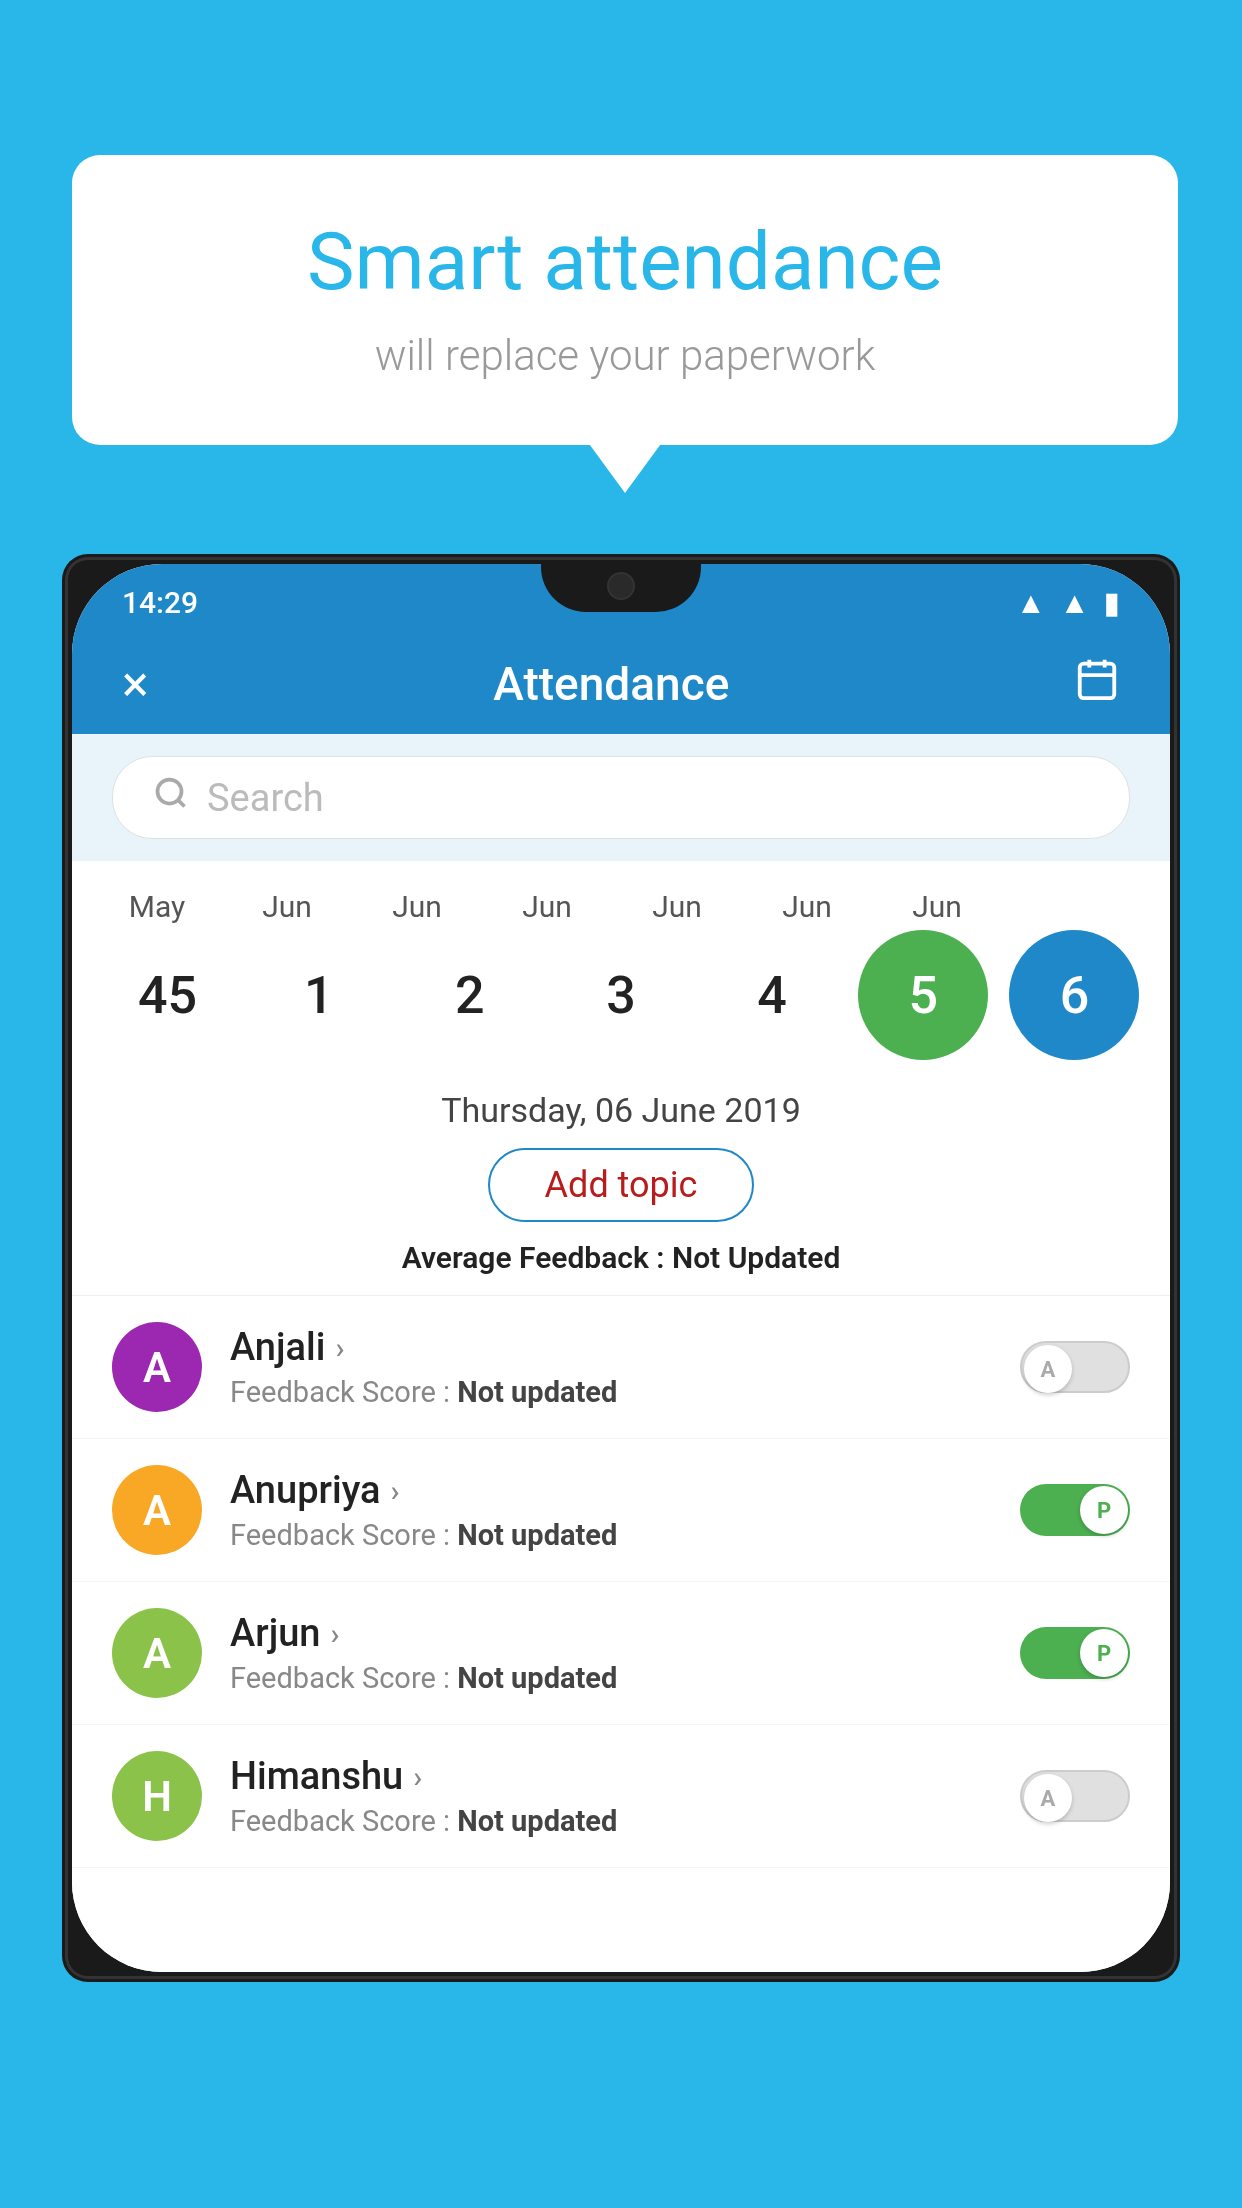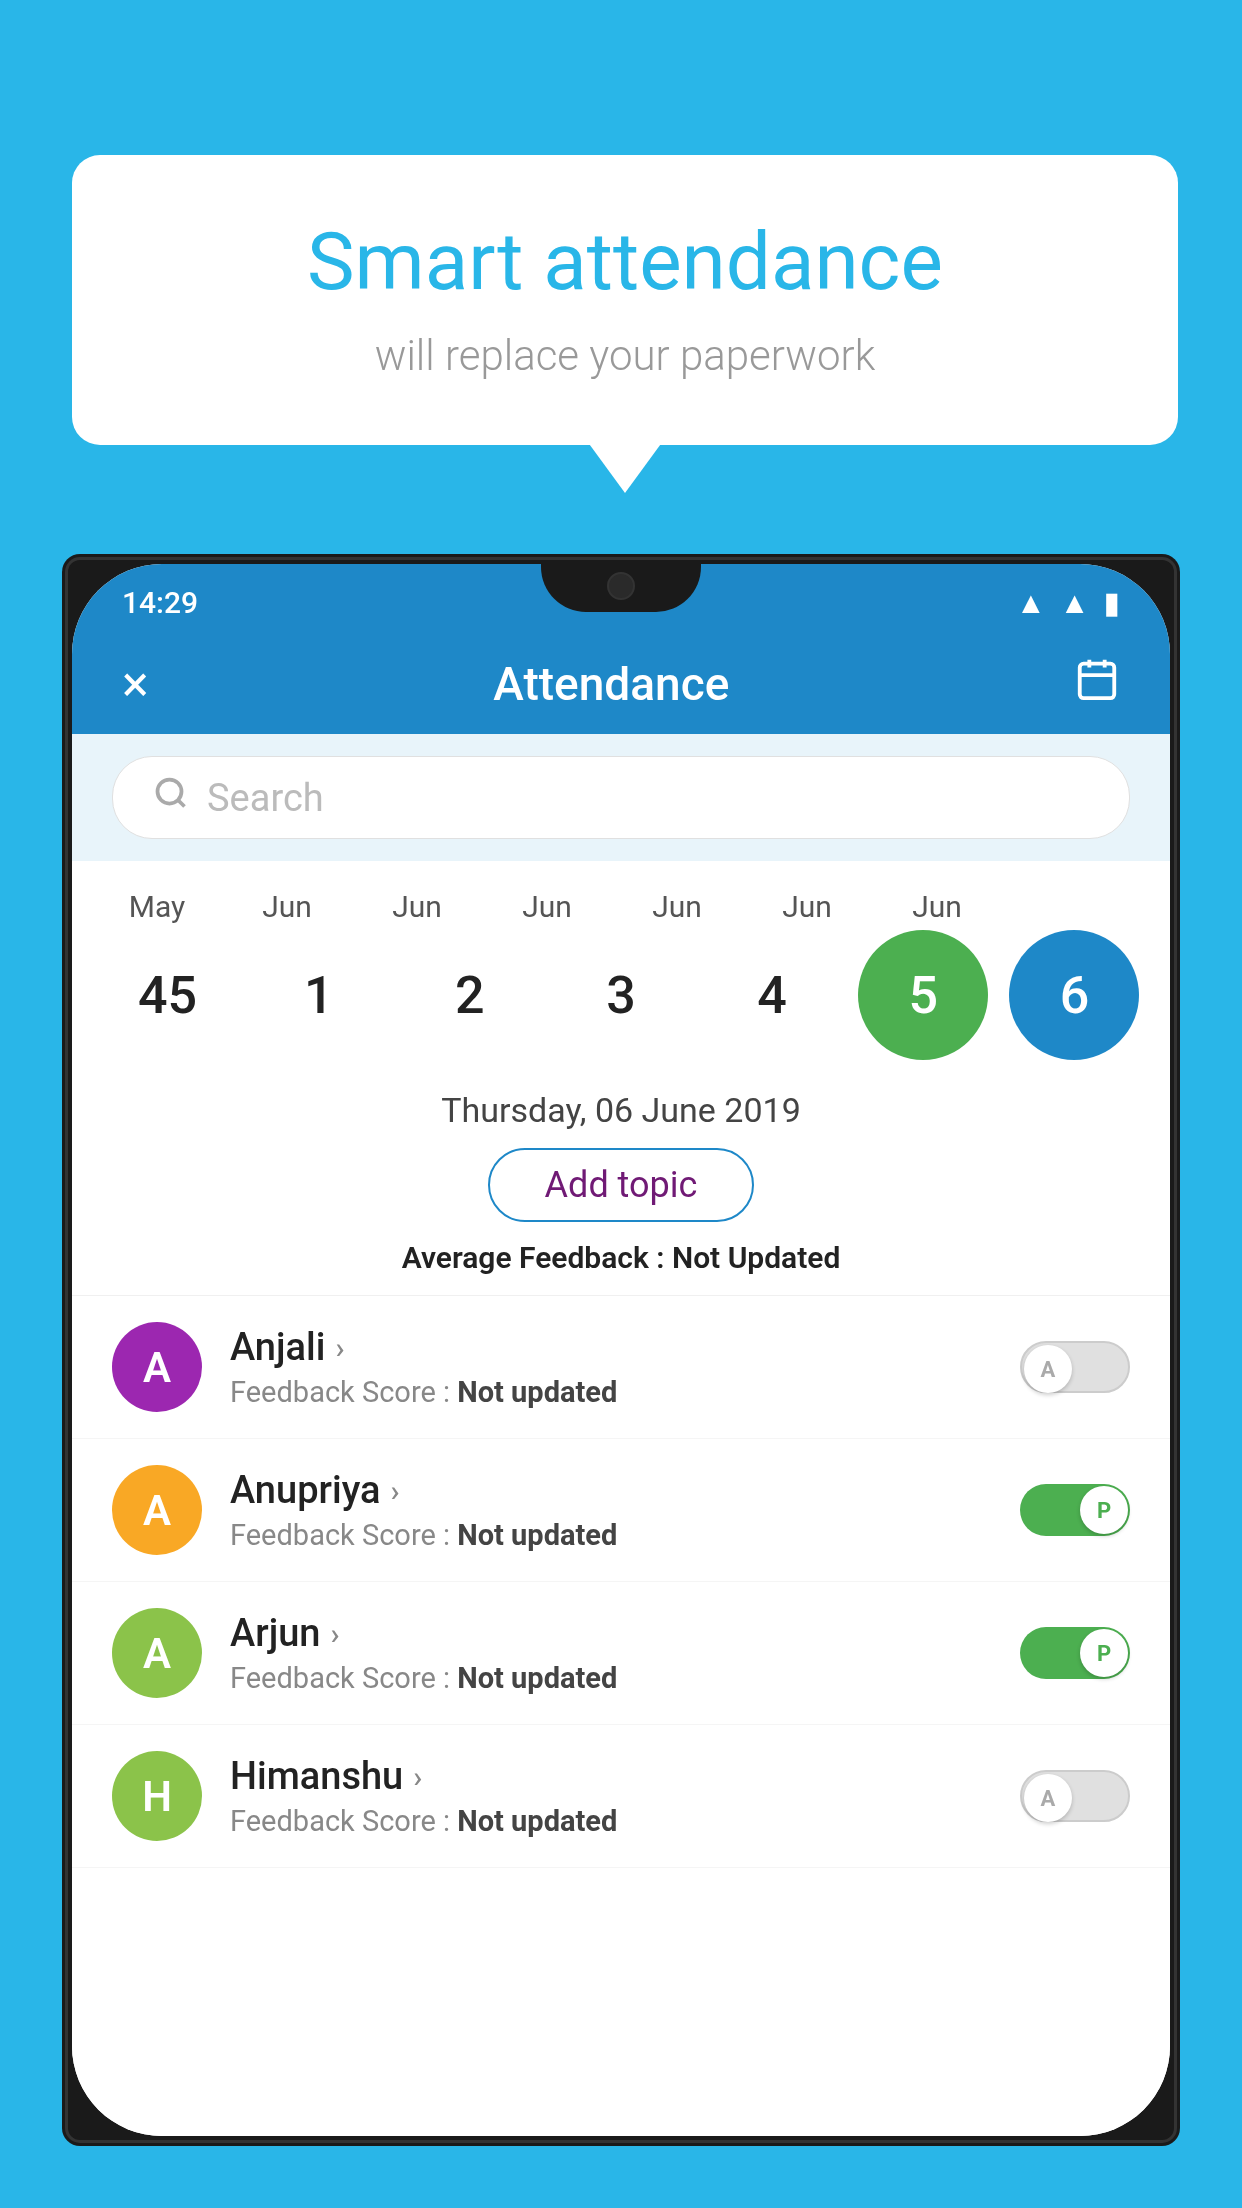--- a/index.html
+++ b/index.html
@@ -59,23 +59,23 @@
     .phone-wrapper {
       position: absolute;
       top: 560px;
       left: 68px;
       right: 68px;
       bottom: 0;
     }
 
     .phone-frame {
       width: 100%;
-      height: 1580px;
+      height: 1416px;
       background: #1a1a1a;
-      border-radius: 12px;
+      border-radius: 20px;
       position: relative;
       padding: 4px;
       box-shadow: 0 0 0 3px #333, 0 0 0 6px #1a1a1a;
     }
 
     
     .phone-notch {
       position: absolute;
       top: 0;
       left: 50%;
@@ -246,21 +246,21 @@
       font-size: 34px;
       color: #444;
       margin-bottom: 18px;
       font-weight: 400;
     }
 
     .add-topic-btn {
       border: 2px solid #1e88c8;
       border-radius: 50px;
       padding: 14px 55px;
-      color: #701a75;
+      color: #b91c1c;
       font-size: 36px;
       background: white;
       cursor: pointer;
       display: inline-block;
       margin-bottom: 18px;
     }
 
     .feedback-avg {
       font-size: 30px;
       color: #777;

